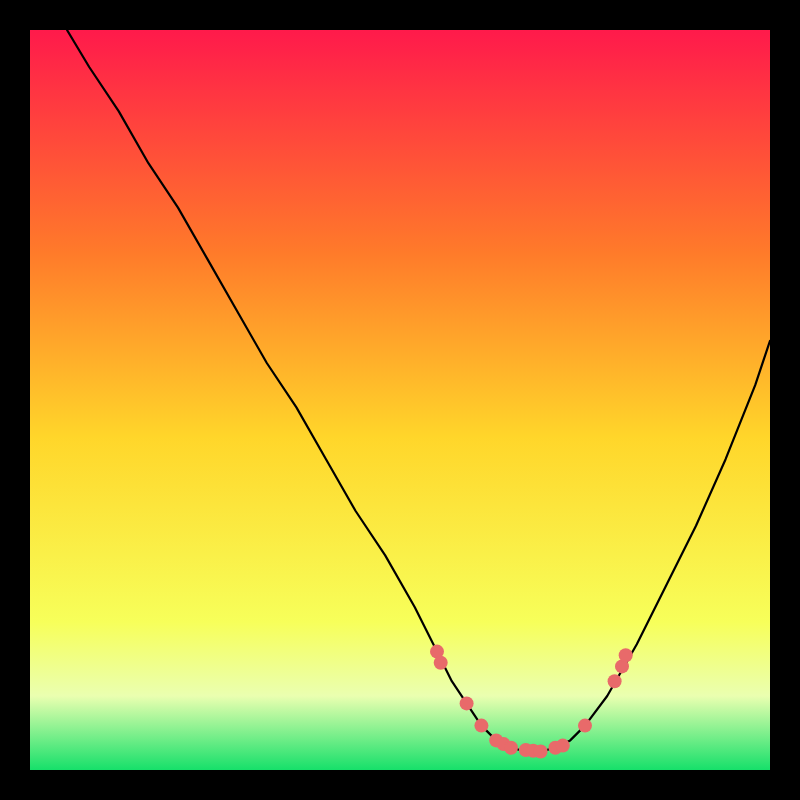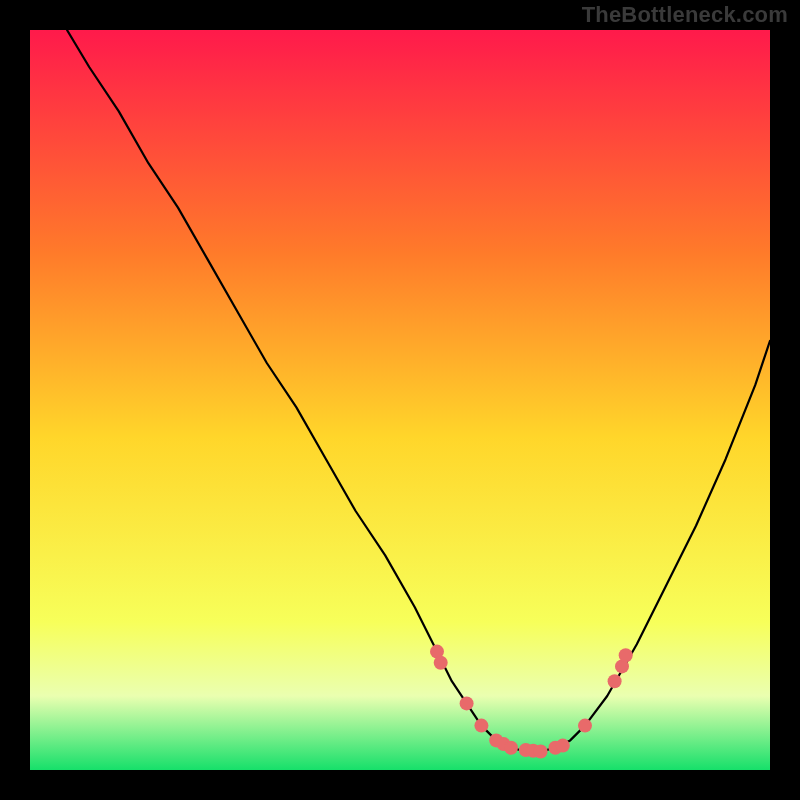--- a/index.html
+++ b/index.html
@@ -33,21 +33,20 @@
     top: 30px;
     width: 740px;
     height: 740px;
   }
   svg { display: block; }
 </style>
 </head>
 <body>
 
 <div class="frame">
-  <div class="watermark">TheBottleneck.com</div>
 
   <div class="plot-wrap">
     <svg id="chart-svg" width="740" height="740" viewBox="0 0 740 740">
       <defs>
         <linearGradient id="bg-grad" x1="0" y1="0" x2="0" y2="1">
           <stop id="g0" offset="0%" stop-color="#ff1a4b"></stop>
           <stop id="g1" offset="30%" stop-color="#ff7a2a"></stop>
           <stop id="g2" offset="55%" stop-color="#ffd62a"></stop>
           <stop id="g3" offset="80%" stop-color="#f7ff5a"></stop>
           <stop id="g4" offset="90%" stop-color="#eaffb0"></stop>

